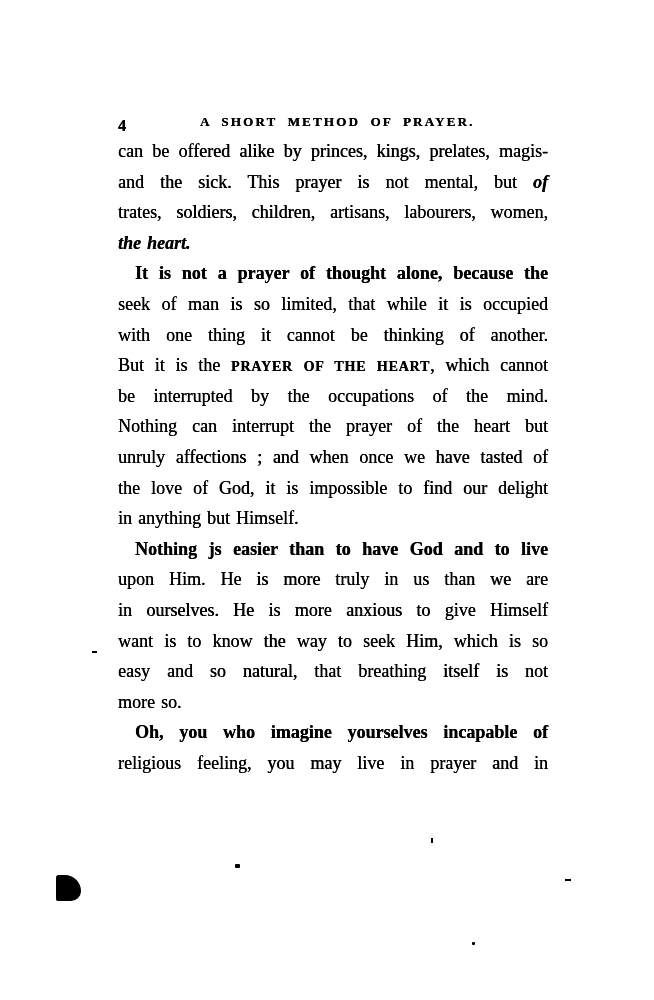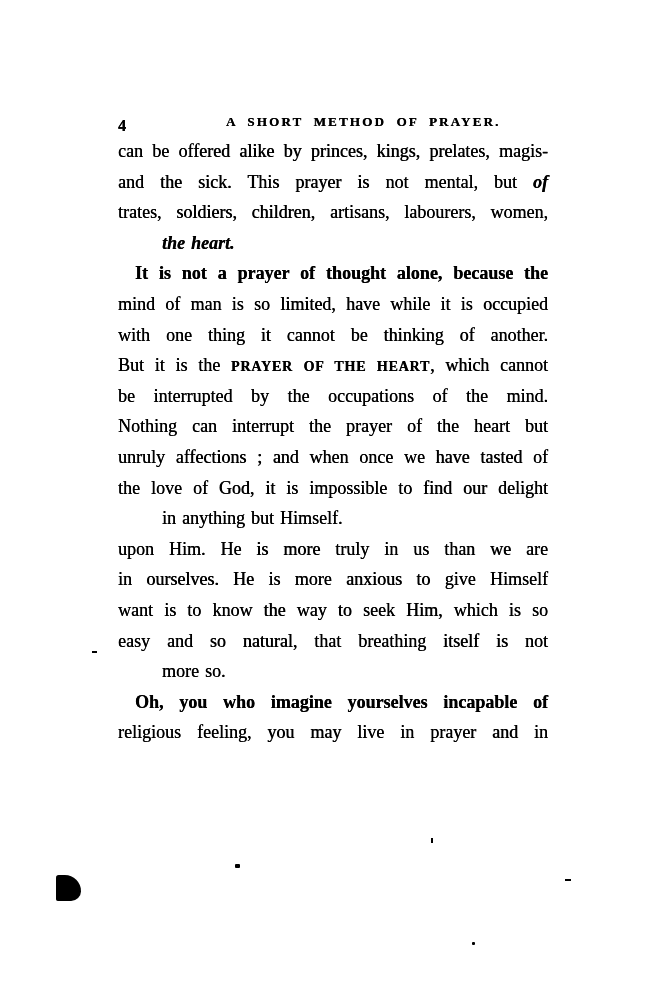--- a/index.html
+++ b/index.html
@@ -13,21 +13,21 @@
   }
   .page { position: absolute; inset: 0; }
 
   
   .page-number {
     position: absolute; left: 118px; top: 117px;
     font-size: 16px; font-weight: 700;
     text-shadow: 0.3px 0.2px 0 #000;
   }
   .running-title {
-    position: absolute; left: 226px; top: 114px;
+    position: absolute; left: 200px; top: 114px;
     font-size: 13px; font-weight: 700;
     letter-spacing: 2.2px; word-spacing: 5px;
     white-space: nowrap;
     text-shadow: 0.3px 0.2px 0 #000;
   }
 
   
   .text-block {
     position: absolute; left: 118px; top: 136px; width: 430px;
   }
@@ -35,21 +35,21 @@
     font-size: 18px;
     line-height: 30.6px;
     height: 30.6px;
     text-align: justify;
     text-align-last: justify;
     text-justify: inter-word;
     word-spacing: 1.5px;
     white-space: normal;
     text-shadow: 0.35px 0.2px 0 #000;
   }
-  .line.lastline { text-align-last: left; margin-left: 44px; }
+  .line.lastline { text-align-last: left; }
   .line.indent { text-indent: 17px; font-weight: bold; }
   .it { font-style: italic; font-weight: 700; }
   .sc { font-size: 14px; font-weight: 700; letter-spacing: 0.8px; }
 
   
   .mark { position: absolute; background: #000; }
   .ink-blot {
     left: 56px; top: 875px; width: 25px; height: 26px;
     border-radius: 3px 18px 11px 2px;
   }
@@ -66,28 +66,29 @@
 
   <div class="page-number">4</div>
   <div class="running-title">A SHORT METHOD OF PRAYER.</div>
 
   <div class="text-block">
     <div class="line"><span>can be offered alike by princes, kings, prelates, magis-</span></div>
     <div class="line"><span>and the sick.  This prayer is not mental, but </span><span class="it">of</span></div>
     <div class="line"><span>trates, soldiers, children, artisans, labourers, women,</span></div>
     <div class="line lastline"><span class="it">the heart.</span></div>
     <div class="line indent"><span>It is not a prayer of thought alone, because the</span></div>
-    <div class="line"><span>mind of man is so limited, have while it is occupied</span></div>
+    <div class="line"><span>seek of man is so limited, that while it is occupied</span></div>
     <div class="line"><span>with one thing it cannot be thinking of another.</span></div>
     <div class="line"><span>But it is the </span><span class="sc">PRAYER OF THE HEART</span><span>, which cannot</span></div>
     <div class="line"><span>be interrupted by the occupations of the mind.</span></div>
     <div class="line"><span>Nothing can interrupt the prayer of the heart but</span></div>
     <div class="line"><span>unruly affections ; and when once we have tasted of</span></div>
     <div class="line"><span>the love of God, it is impossible to find our delight</span></div>
     <div class="line lastline"><span>in anything but Himself.</span></div>
+    <div class="line indent"><span>Nothing js easier than to have God and to live</span></div>
     <div class="line"><span>upon Him.  He is more truly in us than we are</span></div>
     <div class="line"><span>in ourselves.  He is more anxious to give Himself</span></div>
     <div class="line"><span>want is to know the way to seek Him, which is so</span></div>
     <div class="line"><span>easy and so natural, that breathing itself is not</span></div>
     <div class="line lastline"><span>more so.</span></div>
     <div class="line indent"><span>Oh, you who imagine yourselves incapable of</span></div>
     <div class="line"><span>religious feeling, you may live in prayer and in</span></div>
   </div>
 
   <div class="mark ink-blot"></div>

